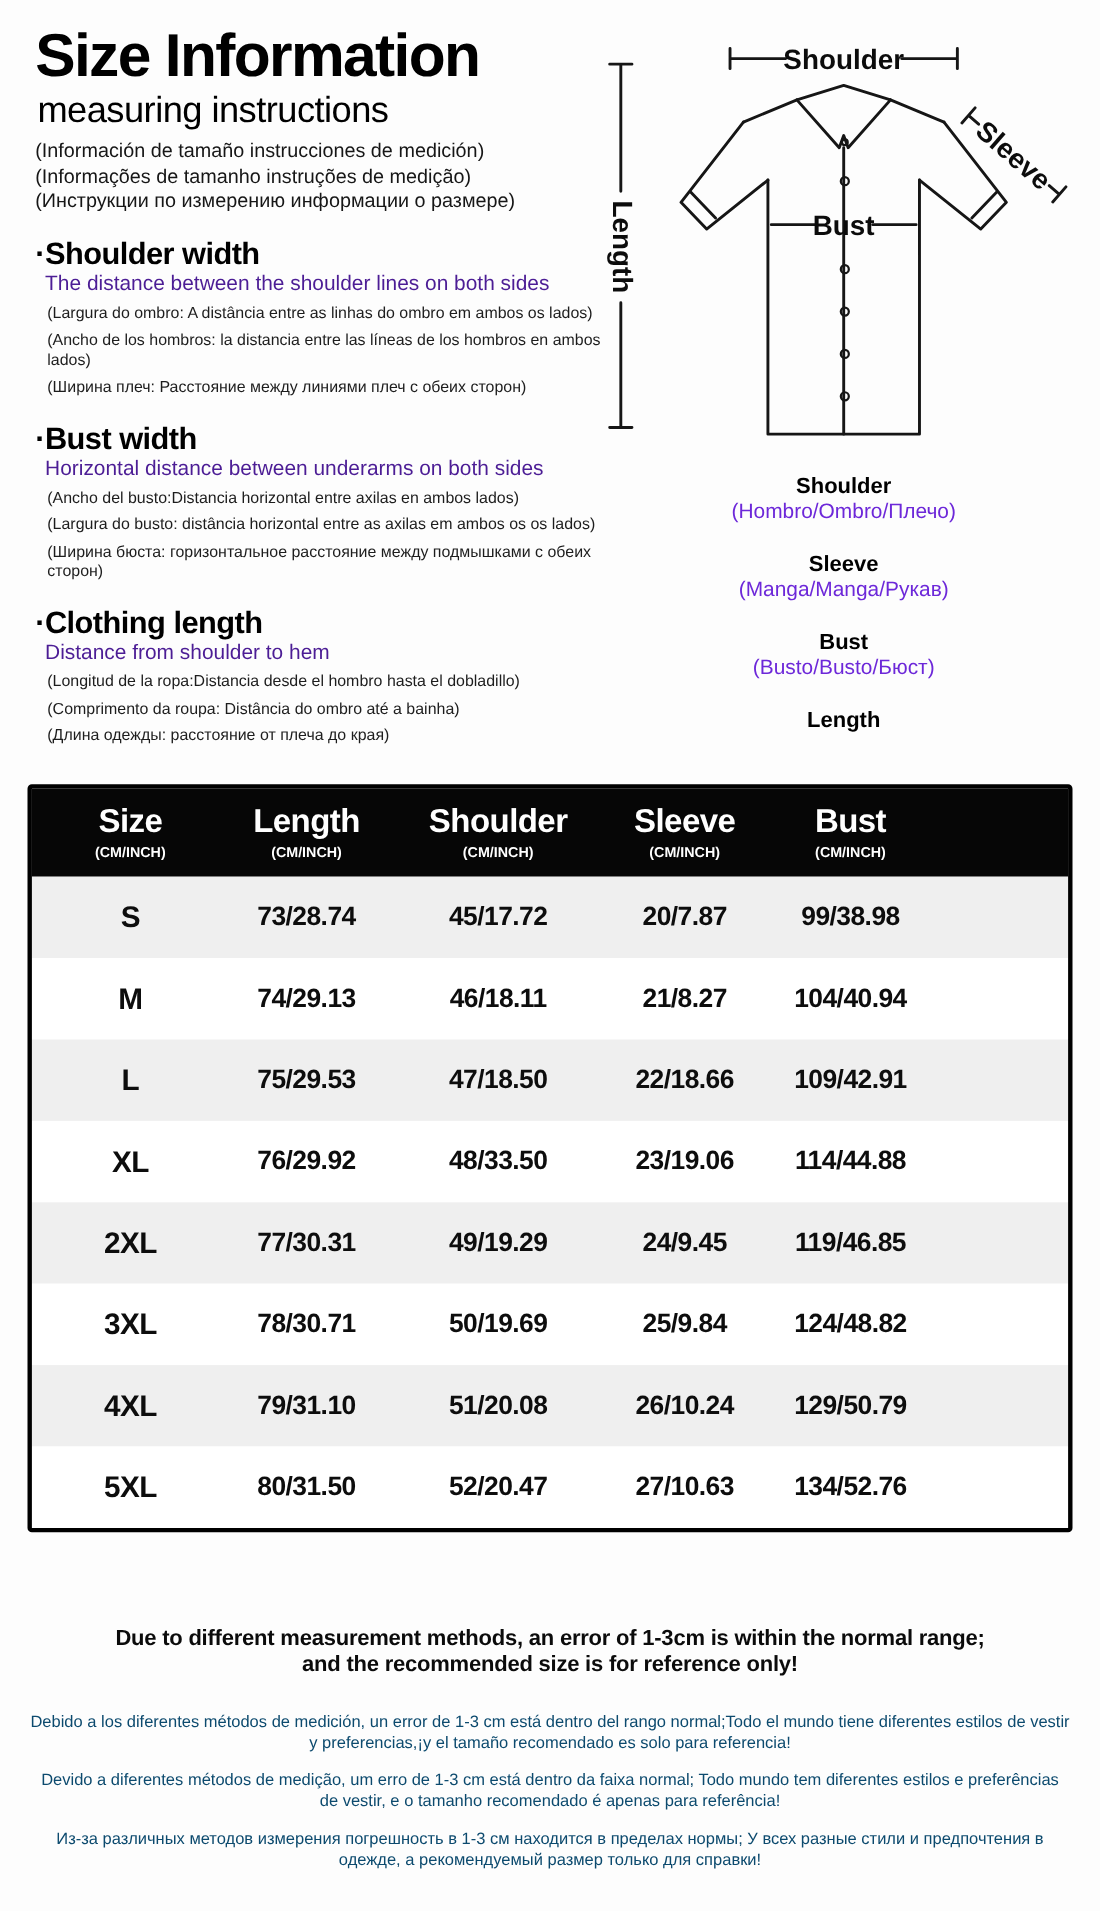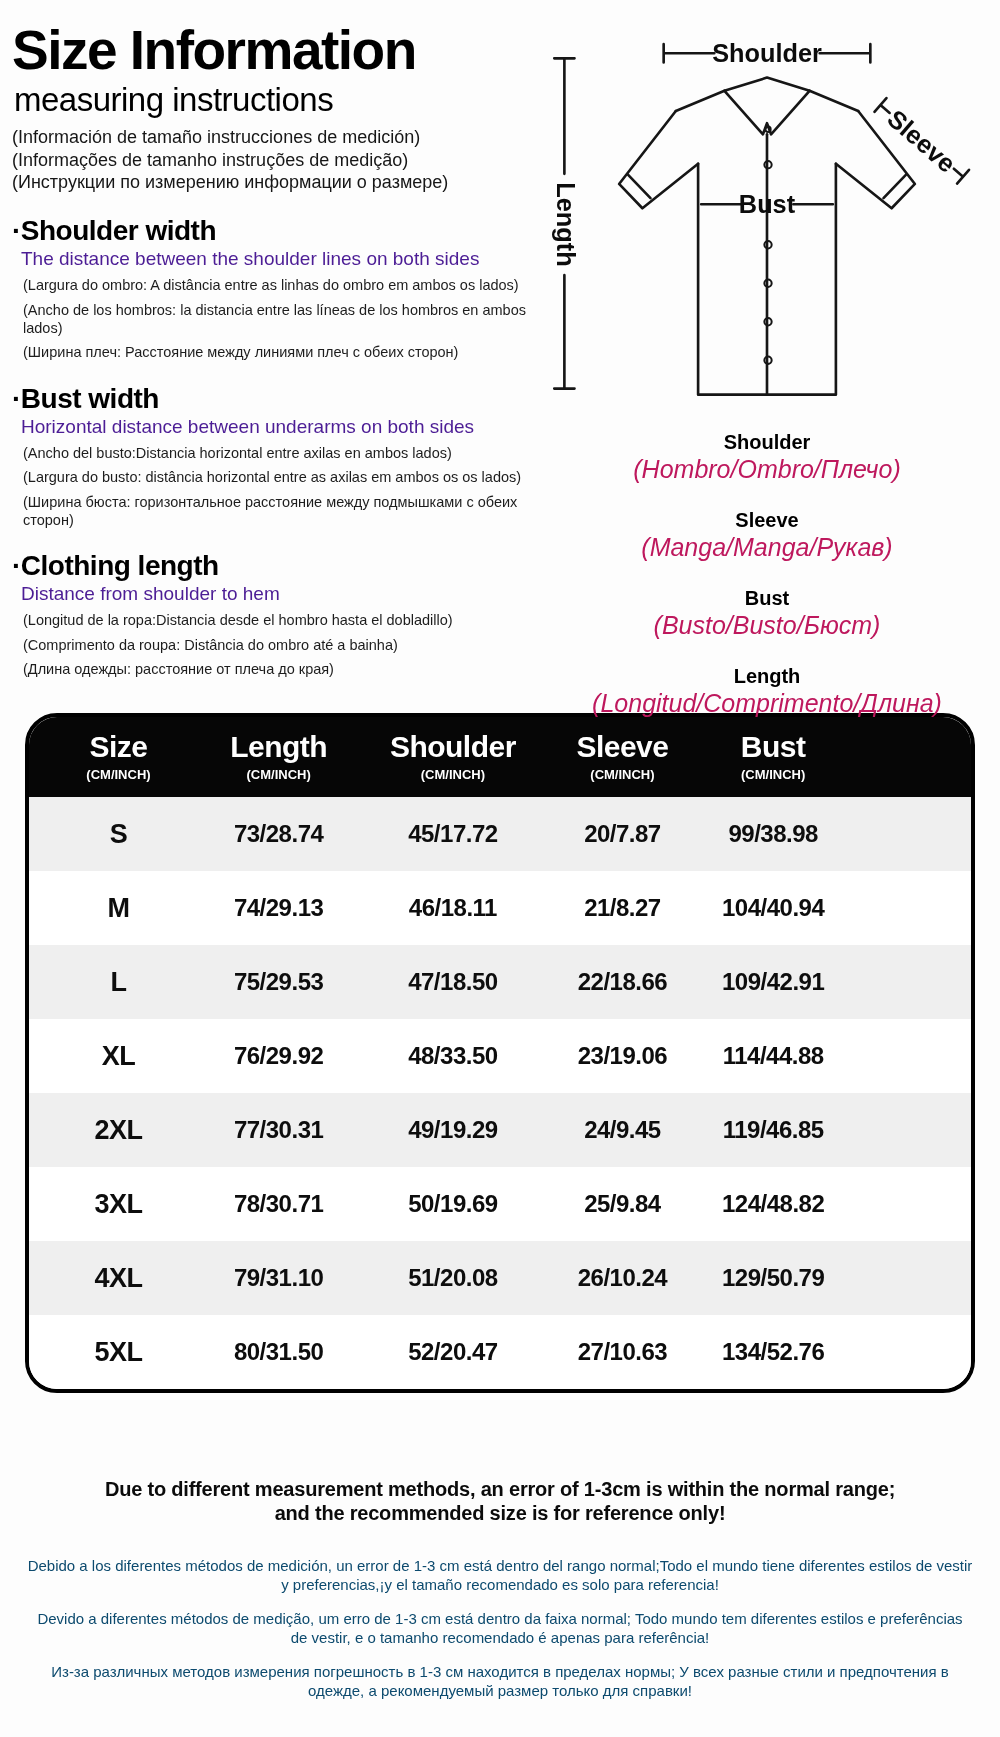--- a/index.html
+++ b/index.html
@@ -6,41 +6,41 @@
   .page{
     position:relative;
     width:1000px;height:1737px;
     background:#fdfdfd;
     font-family:"Liberation Sans","DejaVu Sans",sans-serif;
     color:#0c0c0c;
     overflow:hidden;
   }
   
   .top{position:relative;height:692px;}
-  .left-col{position:absolute;left:12px;top:22px;width:518px;}
+  .left-col{position:absolute;left:32px;top:22px;width:518px;}
   .page-title{font-size:55px;font-weight:700;letter-spacing:-1.5px;line-height:1.02;margin:0;color:#000;}
   .page-subtitle{font-size:33px;font-weight:400;letter-spacing:-0.5px;margin:3px 0 7px 2px;color:#000;}
   .sub-line{font-size:18px;line-height:1.26;color:#161616;}
   .measure-section{margin-top:21px;}
   .m-heading{font-size:28px;font-weight:700;letter-spacing:-0.5px;margin:0;color:#000;}
   .m-desc{font-size:19px;margin:1px 0 6px 9px;color:#4c1d95;}
   .m-trans{font-size:14.5px;line-height:1.27;margin:0 0 6px 11px;color:#1d1d1d;}
 
   .right-col{position:absolute;left:544px;top:32px;width:446px;text-align:center;}
   .shirt-svg{display:block;margin:0 auto;}
   .legend{margin-top:12px;}
   .legend-item{margin-bottom:25px;}
   .legend-term{font-size:20px;font-weight:700;color:#000;}
-  .legend-translation{font-size:25px;margin-top:1px;color:#be185d;font-style:italic;}
+  .legend-translation{font-size:19px;margin-top:1px;color:#6d28d9;}
 
   
   .size-table{
     margin:21px 25px 0 25px;
     border:4px solid #000;
-    border-radius:32px;
+    border-radius:4px;
     overflow:hidden;
     background:#fff;
   }
   .thead{
     display:grid;grid-template-columns:19% 15% 22% 14% 18% 12%;
     background:#060606;color:#fff;
     padding:13px 0 15px 0;
   }
   .hcell{text-align:center;}
   .hlabel{font-size:30px;font-weight:700;letter-spacing:-0.5px;}
@@ -154,21 +154,20 @@
         <div class="legend-item">
           <div class="legend-term">Sleeve</div>
           <div class="legend-translation">(Manga/Manga/Рукав)</div>
         </div>
         <div class="legend-item">
           <div class="legend-term">Bust</div>
           <div class="legend-translation">(Busto/Busto/Бюст)</div>
         </div>
         <div class="legend-item">
           <div class="legend-term">Length</div>
-          <div class="legend-translation">(Longitud/Comprimento/Длина)</div>
         </div>
       </div>
     </div>
   </div>
 
   <div class="size-table">
     <div class="thead">
       <div class="hcell">
         <div class="hlabel">Size</div>
         <div class="hunit">(CM/INCH)</div>

